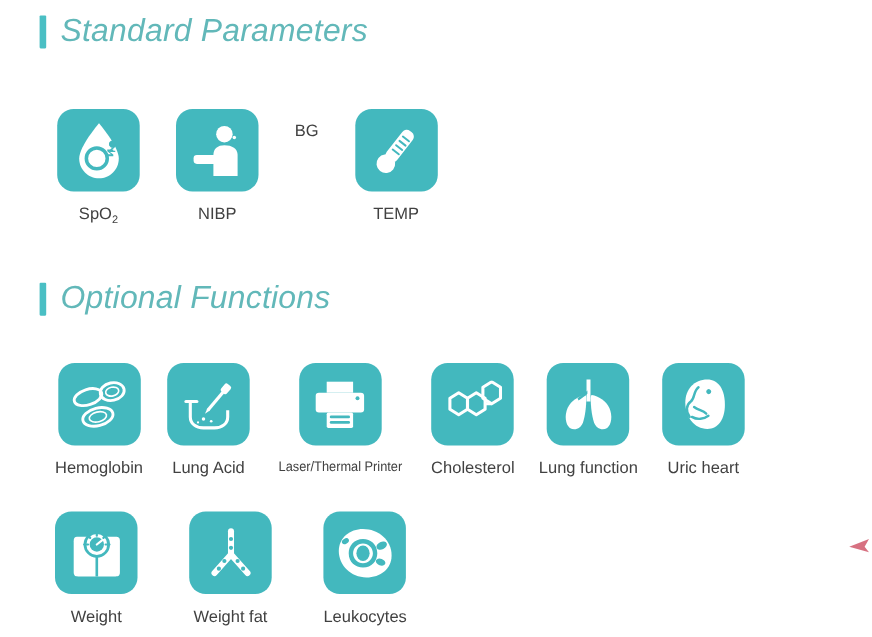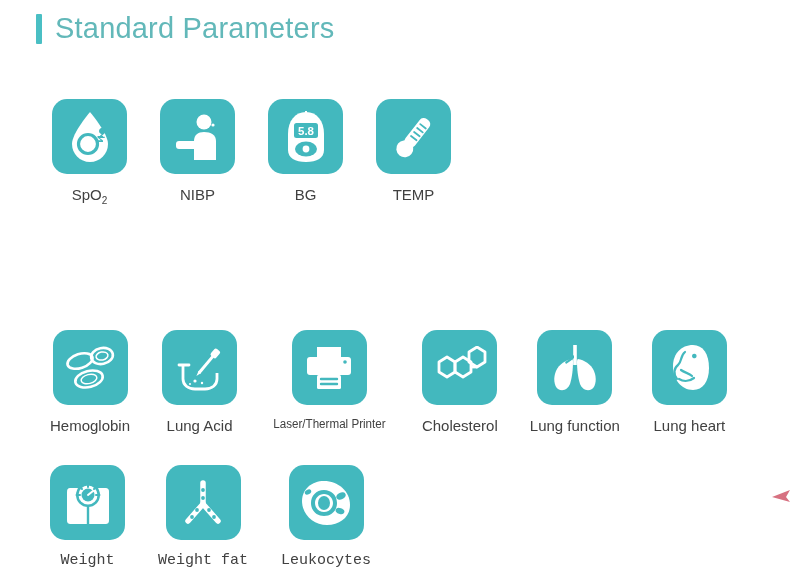--- a/index.html
+++ b/index.html
@@ -21,20 +21,21 @@
     height: 579px;
   }
 
   
   .section-head {
     position: absolute;
     display: flex;
     align-items: center;
     gap: 13px;
     left: 36px;
+    font-style: italic;
   }
   .head-bar {
     width: 6px;
     height: 30px;
     background: #4ABFC4;
     border-radius: 1px;
     flex: none;
   }
   .head-text {
     font-size: 29px;
@@ -127,30 +128,20 @@
           <path fill="#ffffff" d="M22 47 L22 28 C22 22 26 19 32 19 C39 19 44 22 44 28 L44 47 Z"></path>
           <rect x="4" y="28" width="22" height="8" rx="3" fill="#ffffff"></rect>
           <path fill="#ffffff" d="M24 26 L34 22 L36 28 L26 33 Z"></path>
           <circle cx="41" cy="12" r="1.6" fill="#ffffff"></circle>
         </svg>
       </div>
       <div class="label">NIBP</div>
     </div>
 
     <div class="cell">
-      <div class="tile">
-        <svg width="44" height="54" viewBox="0 0 44 54">
-          <path fill="#ffffff" d="M22 2 C11 2 4 11 4 24 L4 40 C4 48 11 52 22 52 C33 52 40 48 40 40 L40 24 C40 11 33 2 22 2 Z"></path>
-          <rect x="10" y="13" width="24" height="15" rx="2.5" fill="#43B8BE"></rect>
-          <text x="22" y="25" fill="#ffffff" text-anchor="middle" font-family="Liberation Sans, sans-serif" font-size="11.5" font-weight="bold">5.8</text>
-          <ellipse cx="22" cy="39" rx="11" ry="7.5" fill="#43B8BE"></ellipse>
-          <circle cx="22" cy="39" r="3.4" fill="#ffffff"></circle>
-          <path d="M21 3 L23 3 L23 -3 L21 -3 Z" fill="#ffffff" transform="translate(0,4)"></path>
-        </svg>
-      </div>
       <div class="label">BG</div>
     </div>
 
     <div class="cell">
       <div class="tile">
         <svg width="50" height="50" viewBox="0 0 50 50">
           <g transform="rotate(38 25 25)">
             <rect x="19" y="3" width="12" height="33" rx="5" fill="#ffffff"></rect>
             <circle cx="25" cy="40" r="8.5" fill="#ffffff"></circle>
             <g stroke="#43B8BE" stroke-width="1.8" stroke-linecap="round">
@@ -161,22 +152,26 @@
             </g>
           </g>
         </svg>
       </div>
       <div class="label">TEMP</div>
     </div>
 
 
   </div>
 
-
-  <div class="row" style="top:330px; left:50px; gap:32px;">
+  <div class="section-head" style="top:255px;">
+    <div class="head-bar"></div>
+    <div class="head-text">Optional Functions</div>
+  </div>
+
+  <div class="row" style="top:330px; left:50px; gap:22px;">
 
     <div class="cell">
       <div class="tile">
         <svg width="52" height="48" viewBox="0 0 52 48">
           <g fill="none" stroke="#ffffff" stroke-width="2.6">
             <ellipse cx="16" cy="17" rx="13" ry="7" transform="rotate(-18 16 17)"></ellipse>
             <ellipse cx="38" cy="12" rx="11" ry="8" transform="rotate(-12 38 12)"></ellipse>
             <ellipse cx="25" cy="35" rx="14" ry="8" transform="rotate(-14 25 35)"></ellipse>
           </g>
           <g fill="none" stroke="#ffffff" stroke-width="1.5">
@@ -254,26 +249,26 @@
     <div class="cell">
       <div class="tile">
         <svg width="48" height="50" viewBox="0 0 48 50">
           <path fill="#ffffff" d="M28 2 C16 2 8 11 8 23 C8 36 16 47 28 47 C38 47 44 38 44 25 C44 11 38 2 28 2 Z"></path>
           <path fill="#43B8BE" d="M27 13 a2.3 2.3 0 1 1 0 0.01"></path>
           <path fill="none" stroke="#43B8BE" stroke-width="2.2" stroke-linecap="round" d="M20 9 C15 13 17 19 13 22 C9 25 8 31 12 36"></path>
           <path fill="none" stroke="#43B8BE" stroke-width="2.2" stroke-linecap="round" d="M16 27 C20 30 24 30 27 33"></path>
           <path fill="none" stroke="#43B8BE" stroke-width="2.2" stroke-linecap="round" d="M14 36 C19 39 25 38 29 35"></path>
         </svg>
       </div>
-      <div class="label">Lung heart</div>
-    </div>
-
-  </div>
-
-  <div class="row" style="top:465px; left:50px; gap:33px;font-family:Liberation Mono, monospace;">
+      <div class="label">Uric heart</div>
+    </div>
+
+  </div>
+
+  <div class="row" style="top:465px; left:50px; gap:47px;">
 
     <div class="cell">
       <div class="tile">
         <svg width="50" height="50" viewBox="0 0 50 50">
           <path fill="#ffffff" d="M7 10 C5 10 4 11 4 14 L4 42 C4 45 5 46 8 46 L42 46 C45 46 46 45 46 42 L46 14 C46 11 45 10 42 10 Z"></path>
           <line x1="25" y1="12" x2="25" y2="46" stroke="#43B8BE" stroke-width="2.4"></line>
           <circle cx="25" cy="17" r="12" fill="#43B8BE"></circle>
           <circle cx="25" cy="17" r="9.5" fill="#ffffff"></circle>
           <circle cx="25" cy="17" r="6.5" fill="#43B8BE"></circle>
           <g stroke="#43B8BE" stroke-width="2" stroke-linecap="round">

